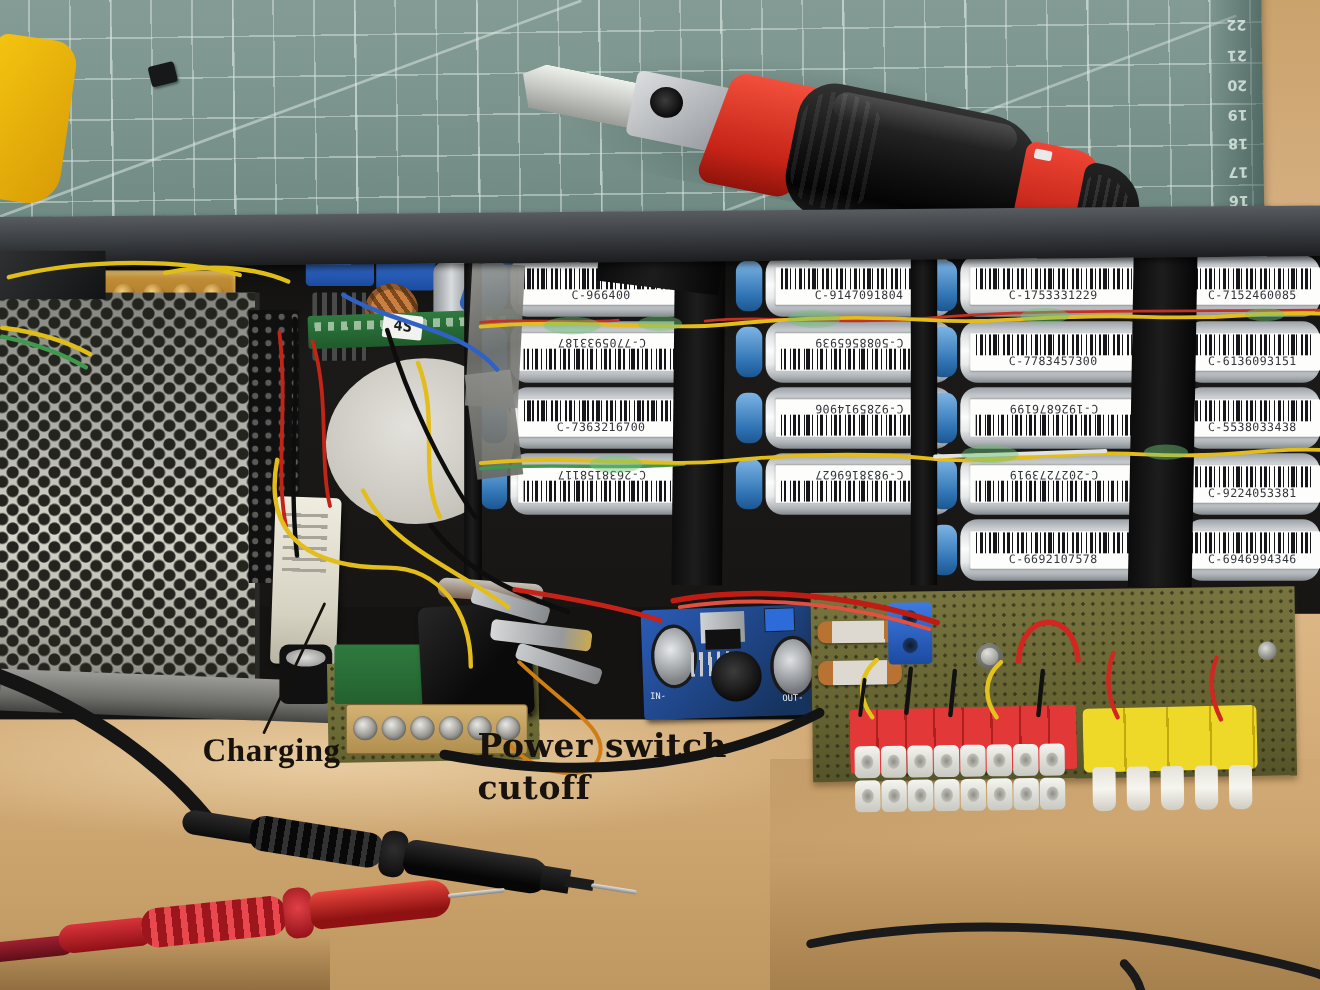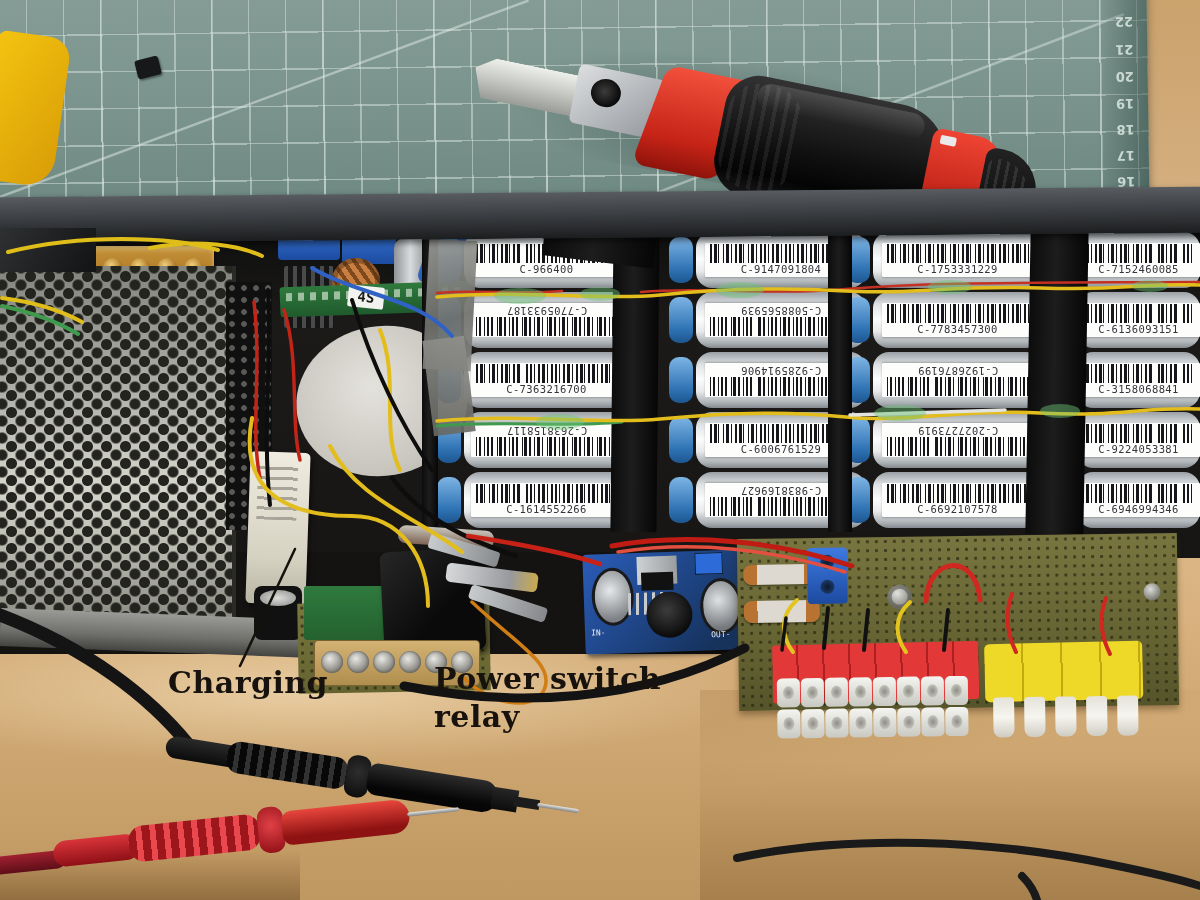--- a/index.html
+++ b/index.html
@@ -273,29 +273,20 @@
         </div>
         <div class="bat-cell">
           <div class="bat-end"></div>
           <div class="bat-body">
             <div class="bat-label flipped">
               <div class="barcode"></div>
               <div class="serial">C-2638158117</div>
             </div>
           </div>
         </div>
-        <div class="bat-cell">
-          <div class="bat-end"></div>
-          <div class="bat-body">
-            <div class="bat-label">
-              <div class="barcode"></div>
-              <div class="serial">C-1614552266</div>
-            </div>
-          </div>
-        </div>
       </div>
       <div class="bat-col" style="left: 669px; width: 197px;">
         <div class="bat-cell">
           <div class="bat-end"></div>
           <div class="bat-body">
             <div class="bat-label">
               <div class="barcode"></div>
               <div class="serial">C-9147091804</div>
             </div>
           </div>
@@ -314,29 +305,20 @@
           <div class="bat-body">
             <div class="bat-label flipped">
               <div class="barcode"></div>
               <div class="serial">C-9285914906</div>
             </div>
           </div>
         </div>
         <div class="bat-cell">
           <div class="bat-end"></div>
           <div class="bat-body">
-            <div class="bat-label">
-              <div class="barcode"></div>
-              <div class="serial">C-6006761529</div>
-            </div>
-          </div>
-        </div>
-        <div class="bat-cell">
-          <div class="bat-end"></div>
-          <div class="bat-body">
             <div class="bat-label flipped">
               <div class="barcode"></div>
               <div class="serial">C-9838169627</div>
             </div>
           </div>
         </div>
       </div>
       <div class="bat-col" style="left: 846px; width: 196px;">
         <div class="bat-cell">
           <div class="bat-end"></div>
@@ -401,21 +383,21 @@
               <div class="barcode"></div>
               <div class="serial">C-6136093151</div>
             </div>
           </div>
         </div>
         <div class="bat-cell">
           <div class="bat-end"></div>
           <div class="bat-body">
             <div class="bat-label">
               <div class="barcode"></div>
-              <div class="serial">C-3158068841</div>
+              <div class="serial">C-5538033438</div>
             </div>
           </div>
         </div>
         <div class="bat-cell">
           <div class="bat-end"></div>
           <div class="bat-body">
             <div class="bat-label">
               <div class="barcode"></div>
               <div class="serial">C-9224053381</div>
             </div>
@@ -573,20 +555,20 @@
   </div>
   <div class="abs" id="probe-red">
     <div class="pr-cable"></div>
     <div class="pr-taper"></div>
     <div class="pr-ribs"></div>
     <div class="pr-collar"></div>
     <div class="pr-body"></div>
     <div class="pr-needle"></div>
   </div>
 
-  <div class="anno" style="left:168px;top:664px;">
+  <div class="anno" style="left:184px;top:664px;font-family:Liberation Serif, serif;">
     <div>Charging</div>
   </div>
   <div class="anno" style="left:434px;top:660px;">
     <div>Power switch</div>
-    <div>relay</div>
+    <div>cutoff</div>
   </div>
 </div>
 
 </body></html>

